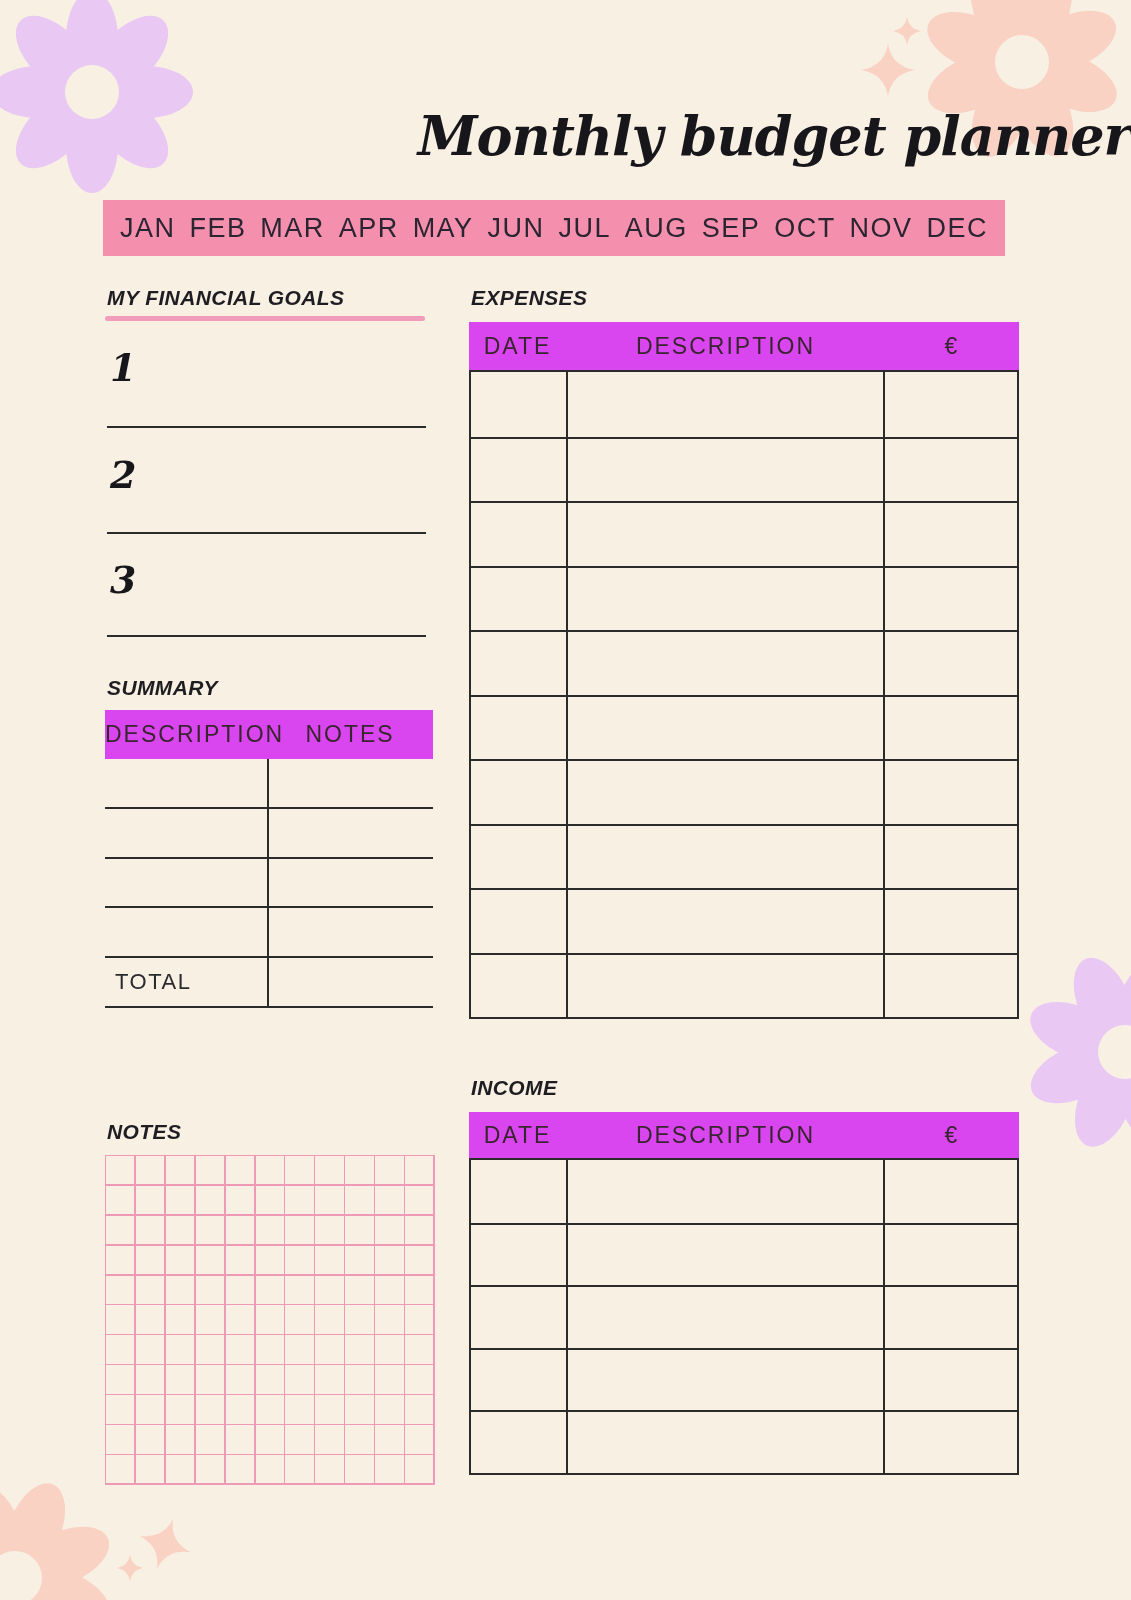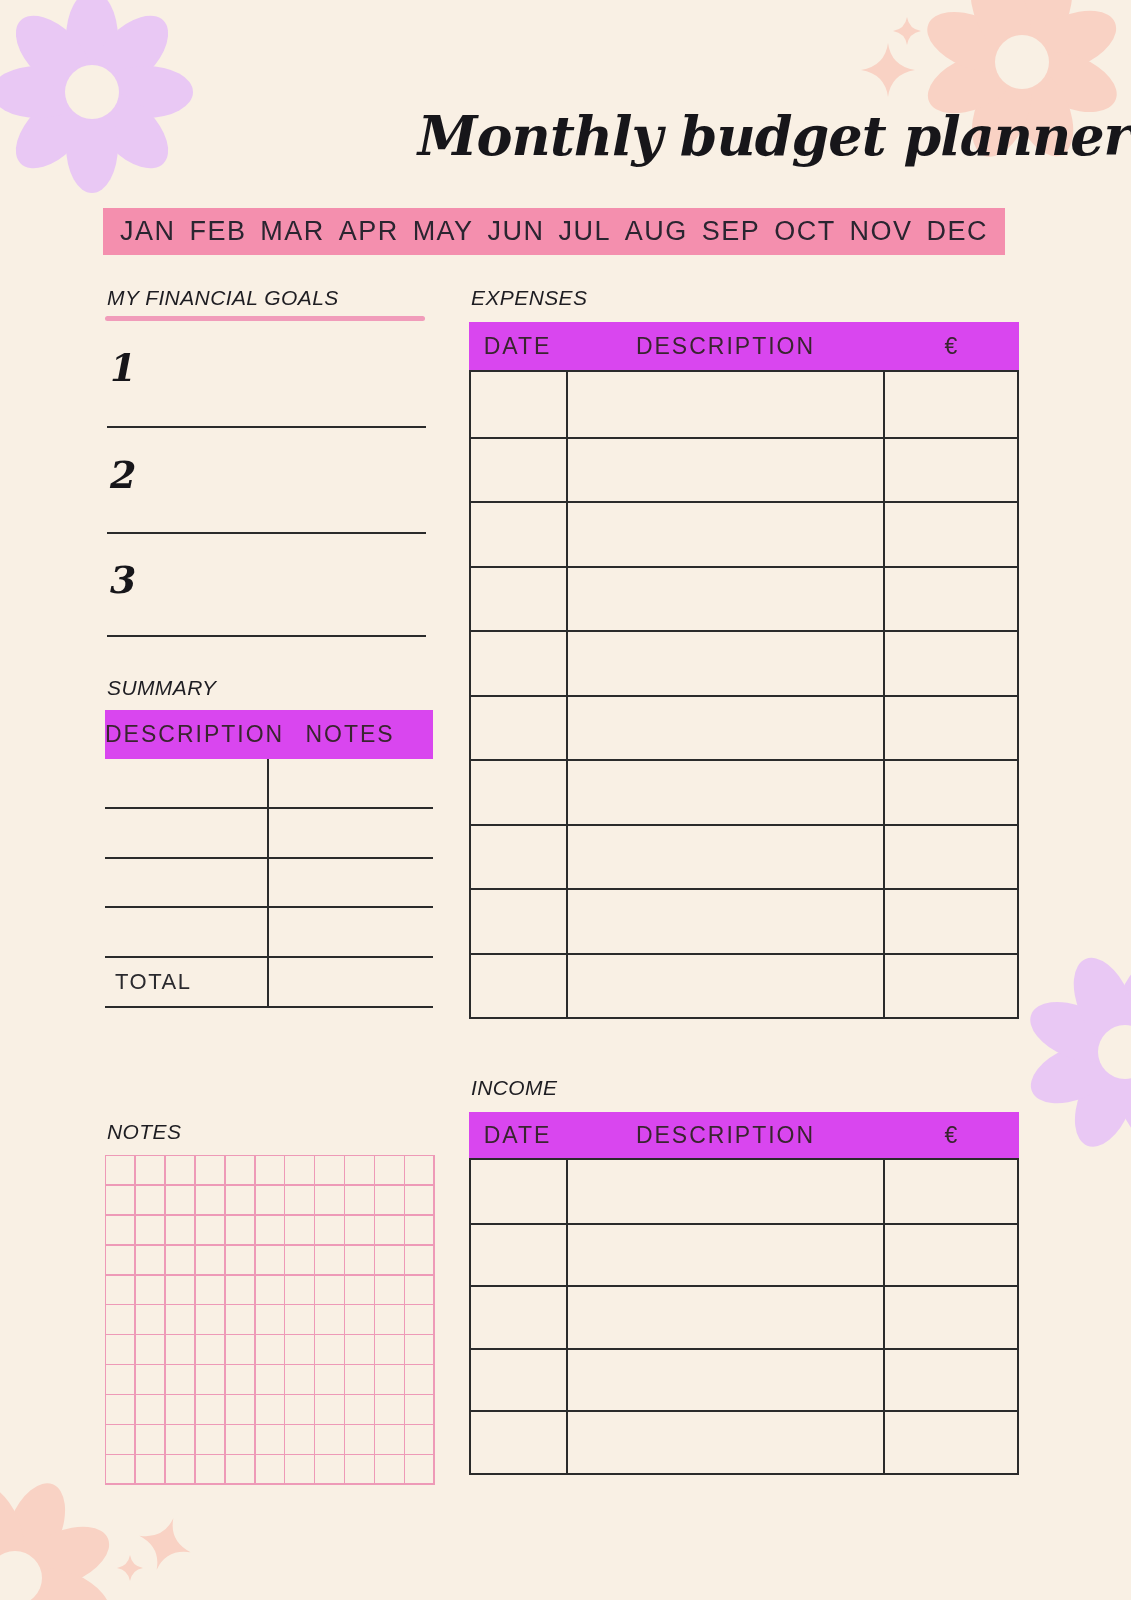--- a/index.html
+++ b/index.html
@@ -10,28 +10,28 @@
   }
   .abs{position:absolute;}
   
   .page-title{
     left:0;top:104px;width:100%;text-align:right;
     font-family:"DejaVu Serif",serif;font-style:italic;font-weight:700;
     font-size:54px;letter-spacing:-1px;color:#17161a;
   }
   
   .month-bar{
-    left:103px;top:208px;width:902px;height:47px;background:#f48fae;
+    left:103px;top:200px;width:902px;height:56px;background:#f48fae;
     display:flex;align-items:center;justify-content:space-between;
     padding:0 17px;box-sizing:border-box;
     font-size:27px;letter-spacing:1.5px;color:#2a2530;
   }
   
   .heading{
-    font-style:italic;font-weight:400;font-size:21px;
+    font-style:italic;font-weight:700;font-size:21px;
     letter-spacing:.4px;color:#1e1d22;white-space:nowrap;
   }
   
   .goals-underline{left:105px;top:316px;width:320px;height:5px;background:#f19cba;border-radius:3px;}
   .goal-number{
     font-family:"DejaVu Serif",serif;font-style:italic;font-weight:700;
     font-size:38px;color:#17161a;
   }
   .goal-line{width:319px;height:2px;background:#2b2b2b;}
   

